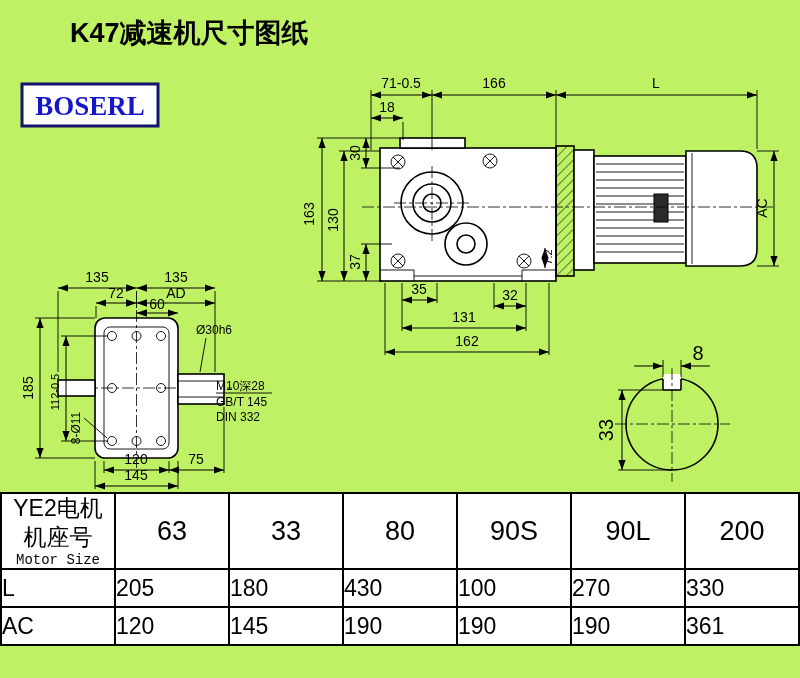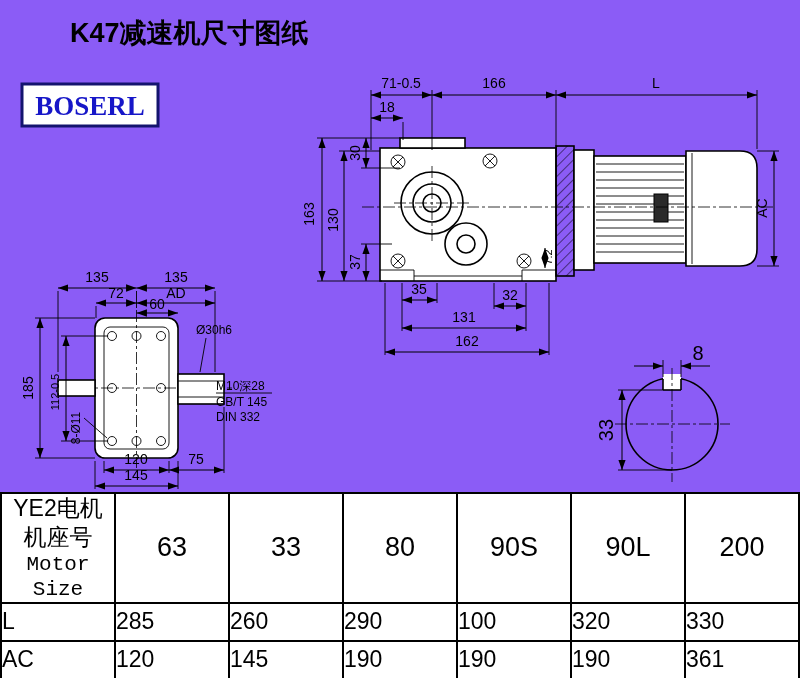--- a/index.html
+++ b/index.html
@@ -1,35 +1,35 @@
 <!DOCTYPE html>
 <html><head>
 <meta charset="utf-8">
 <style>
   html,body{margin:0;padding:0;background:#fff;}
-  #page{position:relative;width:800px;height:678px;background:#8b5cf6;overflow:hidden;
+  #page{position:relative;width:800px;height:678px;background:#bef264;overflow:hidden;
         font-family:"Liberation Sans",sans-serif;color:#000;}
   svg text{fill:#000;font-family:"Liberation Sans",sans-serif;}
   .ol{stroke:#000;stroke-width:1.6;fill:none;}
   .olf{stroke:#000;stroke-width:1.6;fill:#fff;}
   .thin{stroke:#000;stroke-width:0.9;fill:none;}
   .dim{stroke:#000;stroke-width:1;fill:none;marker-start:url(#arr);marker-end:url(#arr);}
   .dend{stroke:#000;stroke-width:1;fill:none;marker-end:url(#arr);}
   .cl{stroke:#000;stroke-width:0.8;fill:none;stroke-dasharray:12 3 3 3;}
   .t11{font-size:11px;} .t12{font-size:12px;} .t14{font-size:14px;} .t19{font-size:20px;}
   .ttl{font-size:27px;font-weight:bold;}
   .brand{font-size:27px;font-weight:bold;font-family:"Liberation Serif",serif;fill:#1616c8;}
   .anc{text-anchor:middle;}
   table{border-collapse:collapse;table-layout:fixed;width:800px;position:absolute;left:0;top:492px;}
   td,th{border:2px solid #000;vertical-align:middle;padding:0;
         font-weight:normal;background:#fff;}
   .hrow td,.hrow th{height:68px;}
   .drow td{height:36px;font-size:23px;}
   .c0l1{font-size:23px;line-height:1.25;}
-  .c0l2{font-size:21px;font-family:"Liberation Mono",monospace;line-height:1.2;}
+  .c0l2{font-size:14px;font-family:"Liberation Mono",monospace;line-height:1.2;}
   .szf{font-size:27px;}
 </style>
 </head>
 <body>
 
 <div id="page">
 
 <svg width="800" height="492" viewBox="0 0 800 492">
   <defs>
     <marker id="arr" viewBox="0 0 10 8" refX="9.5" refY="4" markerWidth="11" markerHeight="9" orient="auto-start-reverse">
@@ -273,25 +273,25 @@
       </th>
       <th class="szf">63</th>
       <th class="szf">33</th>
       <th class="szf">80</th>
       <th class="szf">90S</th>
       <th class="szf">90L</th>
       <th class="szf">200</th>
     </tr>
     <tr class="drow">
       <td>L</td>
-      <td>285</td>
-      <td>260</td>
-      <td>290</td>
+      <td>205</td>
+      <td>180</td>
+      <td>430</td>
       <td>100</td>
-      <td>320</td>
+      <td>270</td>
       <td>330</td>
     </tr>
     <tr class="drow">
       <td>AC</td>
       <td>120</td>
       <td>145</td>
       <td>190</td>
       <td>190</td>
       <td>190</td>
       <td>361</td>

